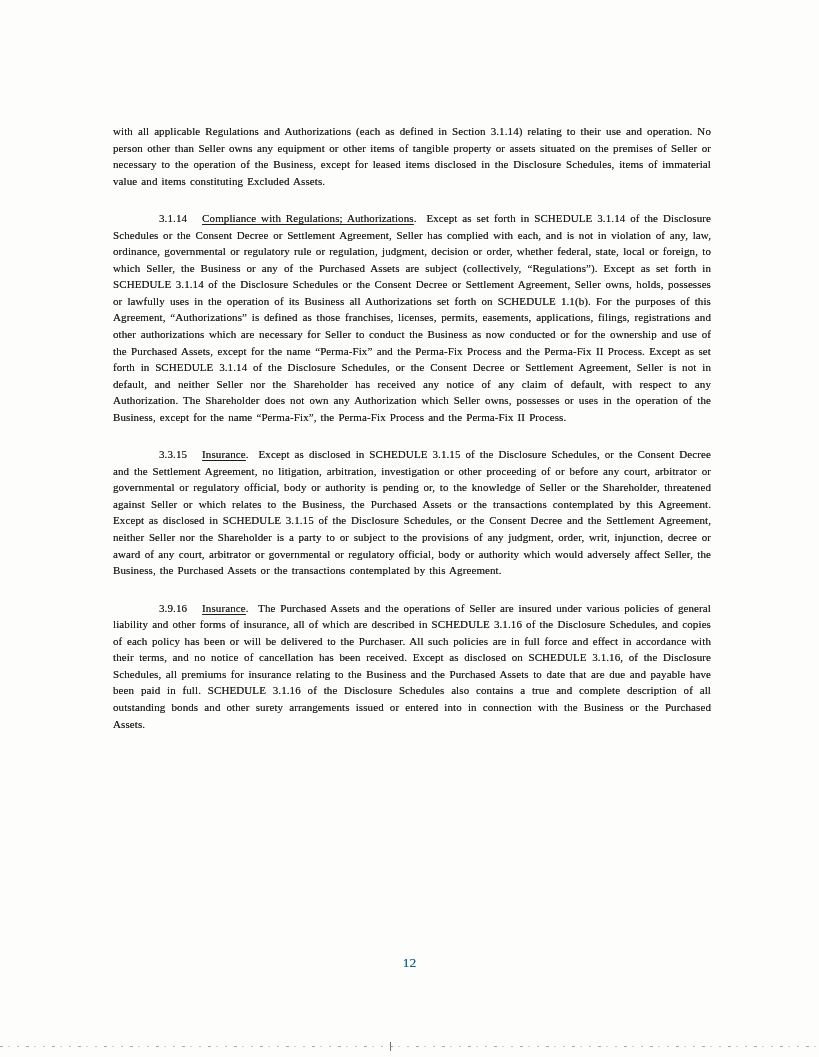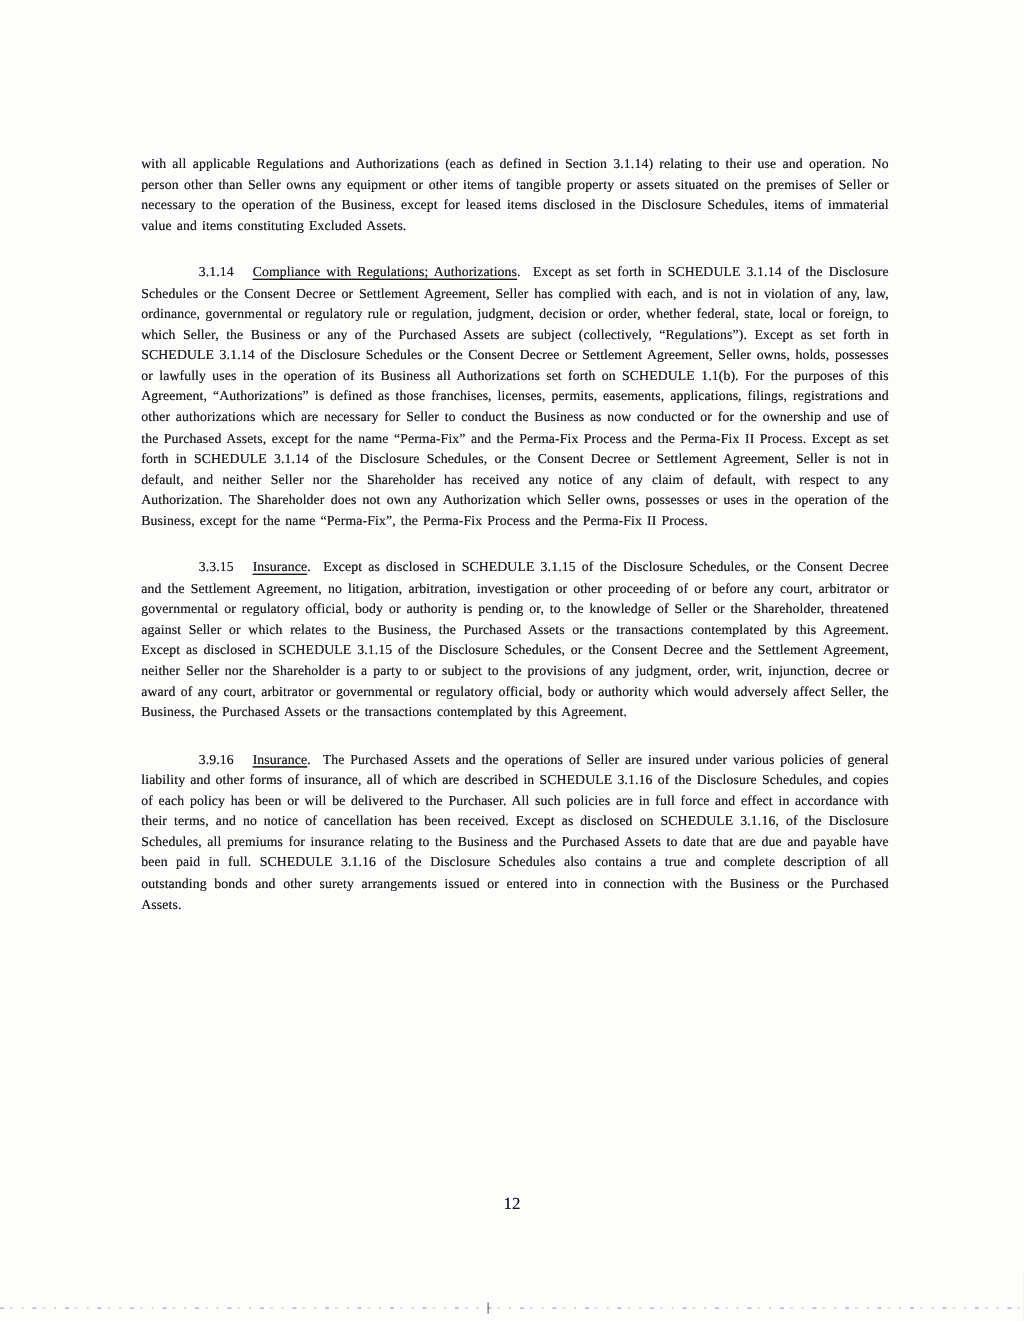--- a/index.html
+++ b/index.html
@@ -44,21 +44,21 @@
   .sec-period {
     margin-right: 5px;
   }
   .page-number {
     position: absolute;
     top: 955px;
     left: 0;
     right: 0;
     text-align: center;
     font-size: 13.5px;
-    color: #0f172a;
+    color: #0369a1;
     text-shadow: 0 0 0.3px rgba(10,10,10,0.6);
   }
   .scan-noise-line {
     position: absolute;
     top: 1045px;
     left: 0;
     right: 0;
     height: 3px;
     background:
       repeating-linear-gradient(90deg,

